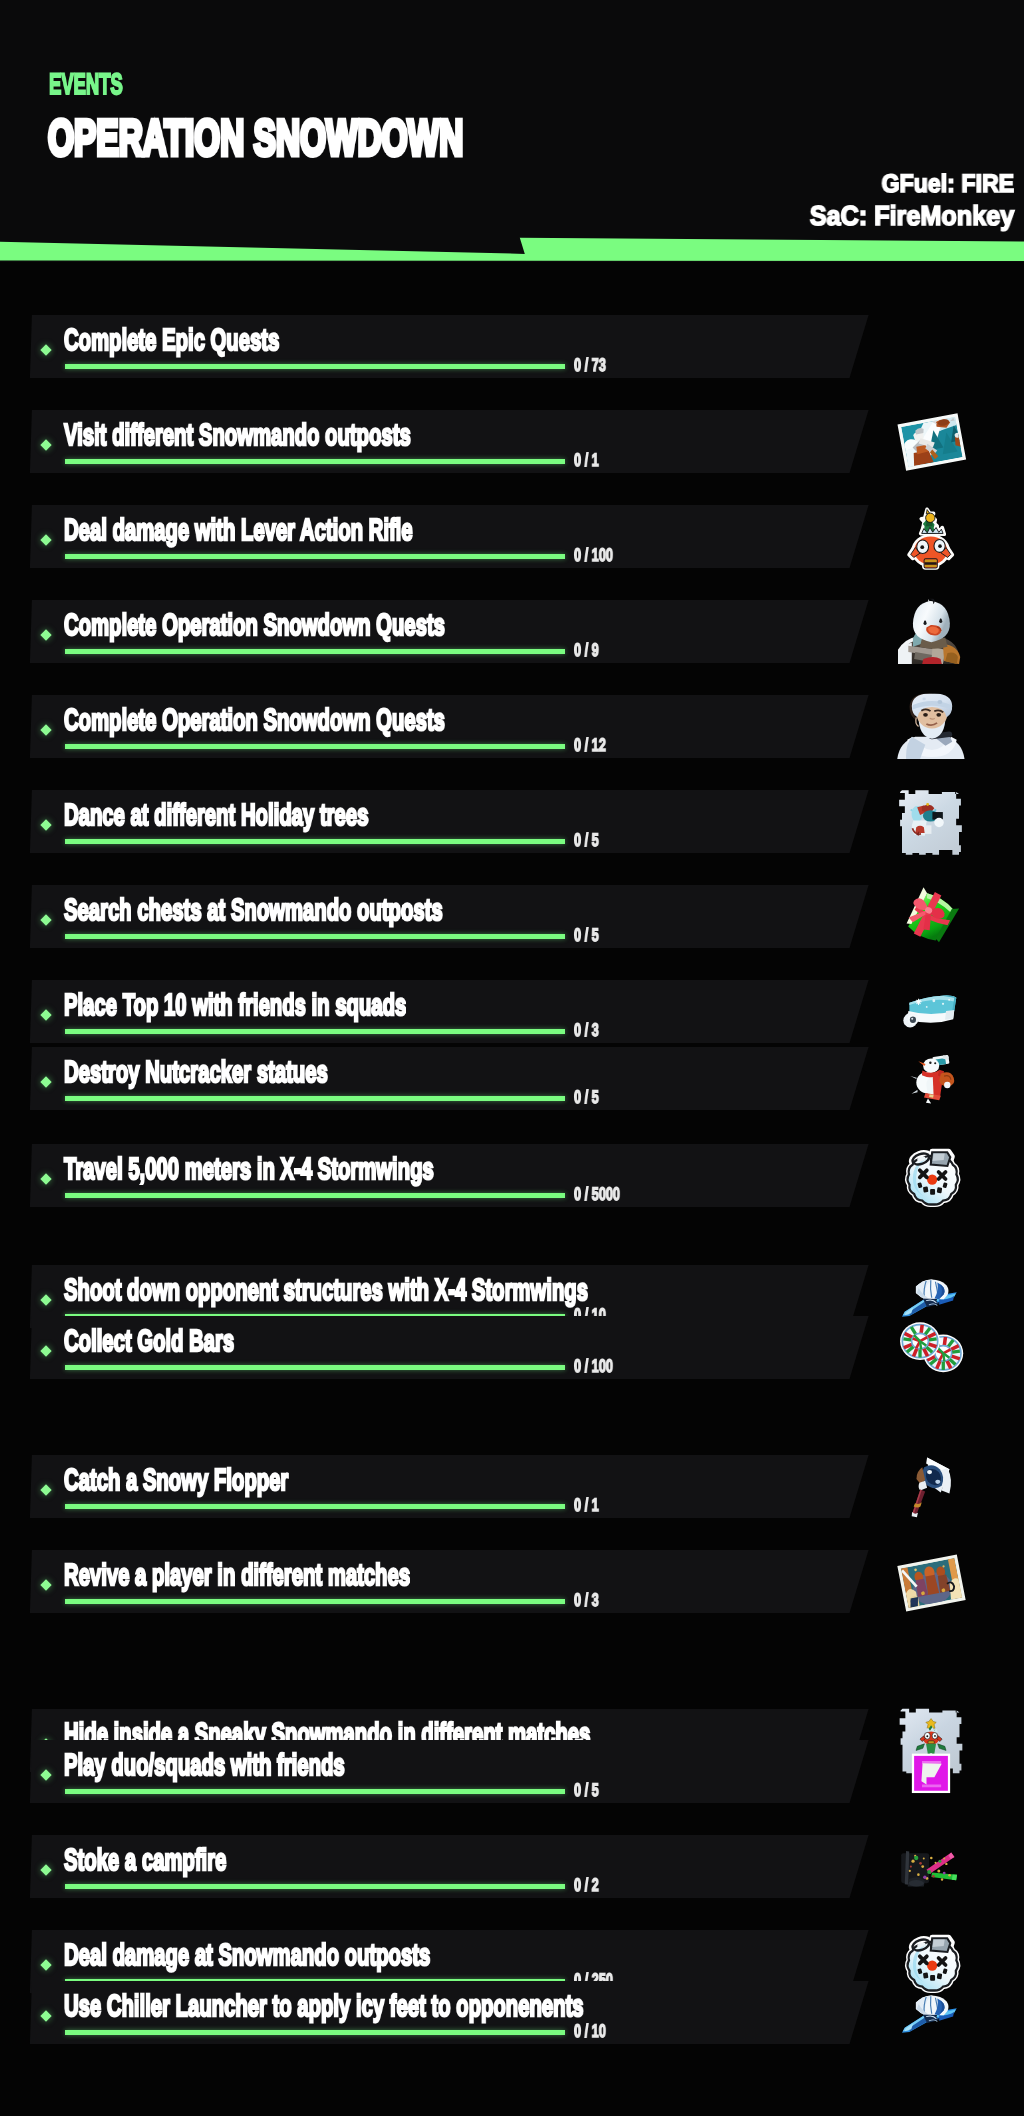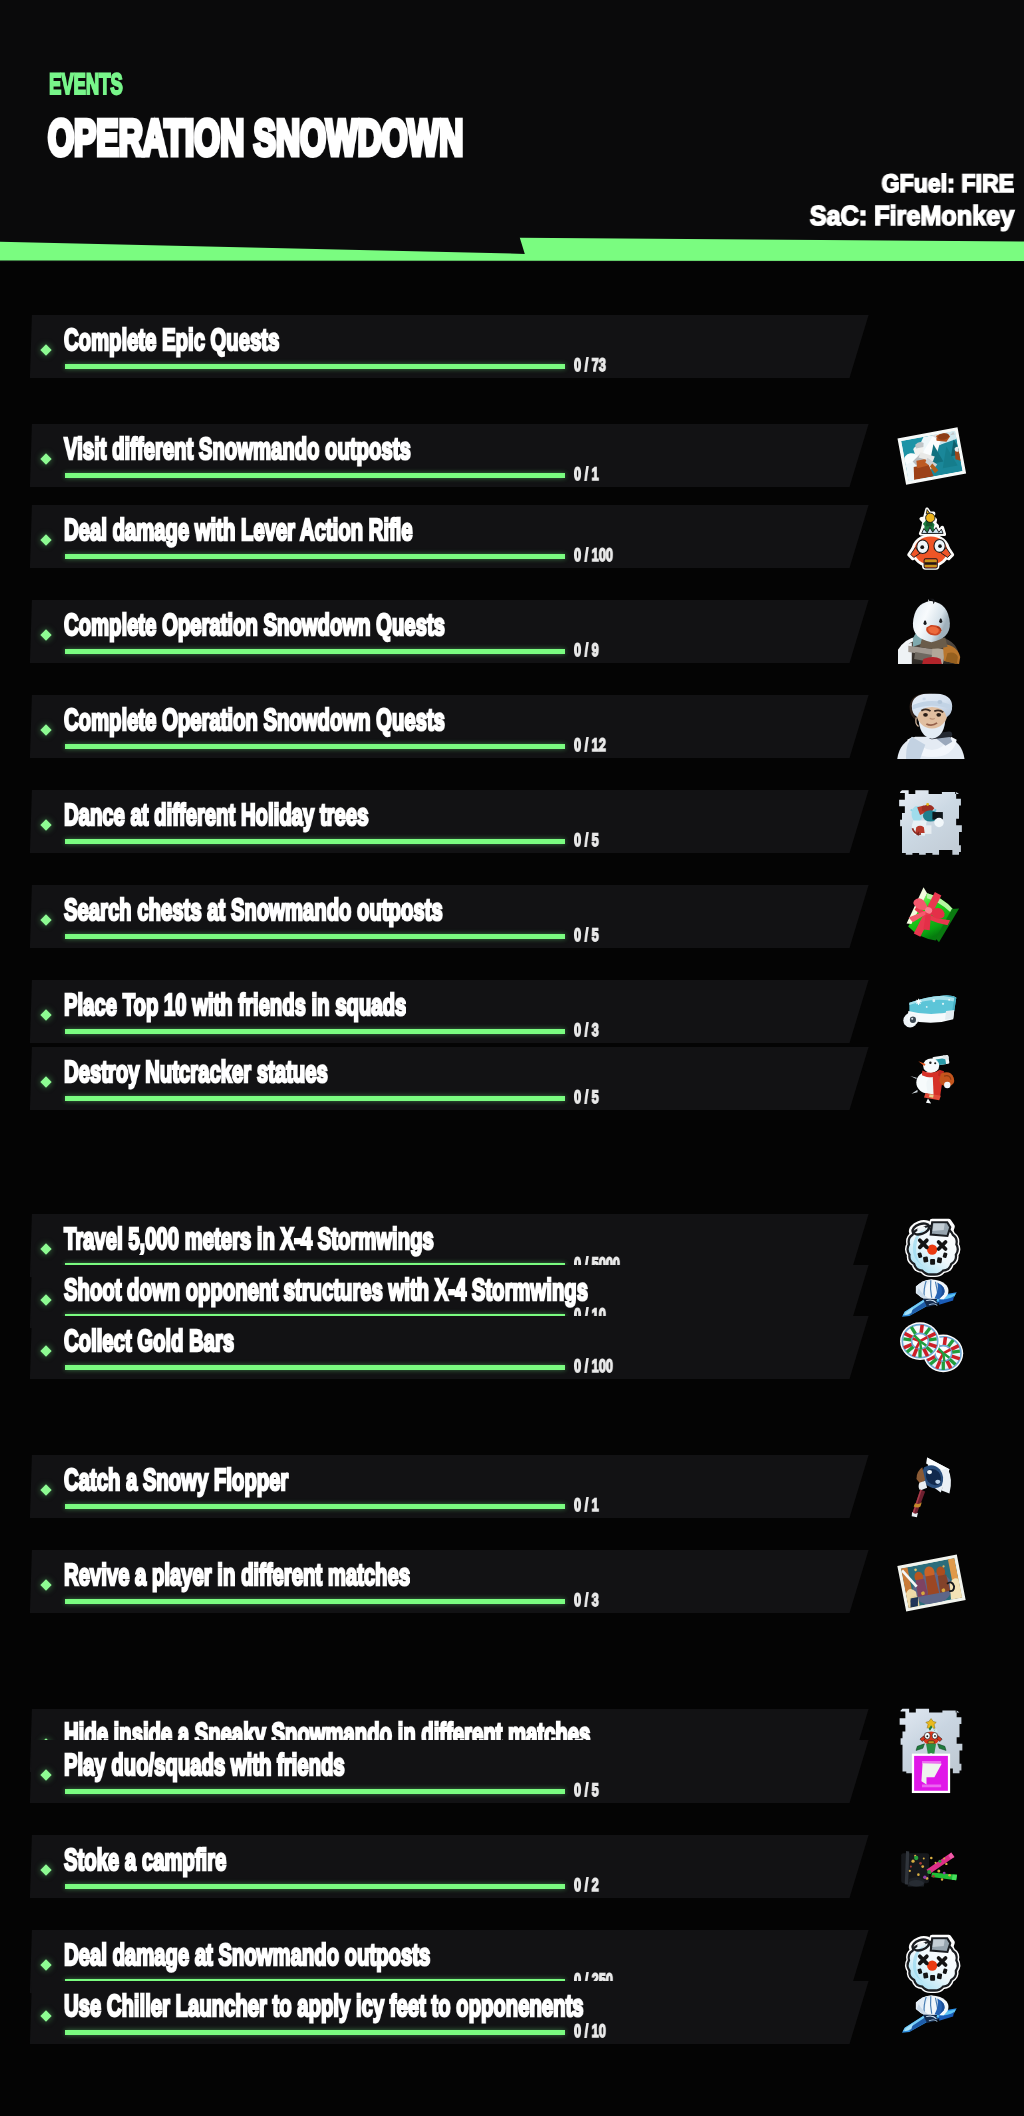--- a/index.html
+++ b/index.html
@@ -50,21 +50,21 @@
 <div class="rows">
 <div class="rowwrap" style="top:315px">
 <svg class="cardsvg" viewBox="0 0 1024 63" preserveAspectRatio="none">
           <polygon points="31.9,0 868.6,0 849.5,63 29.9,63" fill="#121214"></polygon>
         </svg>
 <div class="bullet"></div>
 <div class="qtext">Complete Epic Quests</div>
 <div class="bar"></div>
 <div class="cnt">0 / 73</div>
 </div>
-<div class="rowwrap" style="top:424px">
+<div class="rowwrap" style="top:410px">
 <svg class="cardsvg" viewBox="0 0 1024 63" preserveAspectRatio="none">
           <polygon points="31.9,0 868.6,0 849.5,63 29.9,63" fill="#121214"></polygon>
         </svg>
 <div class="bullet"></div>
 <div class="qtext">Visit different Snowmando outposts</div>
 <div class="bar"></div>
 <div class="cnt">0 / 1</div>
 <div class="reward" style="transform:translate(1.8px,-1.0px) scale(0.945);"><svg viewBox="0 0 92 80" width="92" height="80">
 <g transform="rotate(-10.6 46 40)">
  <rect x="15" y="16.5" width="62" height="47" fill="#f4f7f6"></rect>
@@ -371,21 +371,21 @@
  <path d="M54 36 q12 -5 16 5 q3 9 -6.5 10.5 q-10.5 1 -11.5 -7.5z" fill="#c4551d"></path>
  <path d="M58 39 q8 -2 8.5 4.5" stroke="#8f3c13" stroke-width="1.5" fill="none"></path>
  <circle cx="62" cy="50" r="4" fill="#f2f7f9"></circle>
 
  <path d="M38 67 l4 6 -6.5 -1z" fill="#f5f9fa"></path>
  <path d="M24 41 l-8 -2 7.5 3.5z" fill="#c7d0d6"></path>
  <path d="M25 56 l-7.5 5 7.5 -2z" fill="#cfd7dc"></path>
 </g>
 </svg></div>
 </div>
-<div class="rowwrap" style="top:1214px">
+<div class="rowwrap" style="top:1144px">
 <svg class="cardsvg" viewBox="0 0 1024 63" preserveAspectRatio="none">
           <polygon points="31.9,0 868.6,0 849.5,63 29.9,63" fill="#121214"></polygon>
         </svg>
 <div class="bullet"></div>
 <div class="qtext">Travel 5,000 meters in X-4 Stormwings</div>
 <div class="bar"></div>
 <div class="cnt">0 / 5000</div>
 <div class="reward" style="transform:translate(3.2px,-0.5px) scale(1.03);"><svg viewBox="0 0 92 80" width="92" height="80">
 <defs>
               <linearGradient id="sgg_9" x1=".05" y1="1" x2=".85" y2="0">

